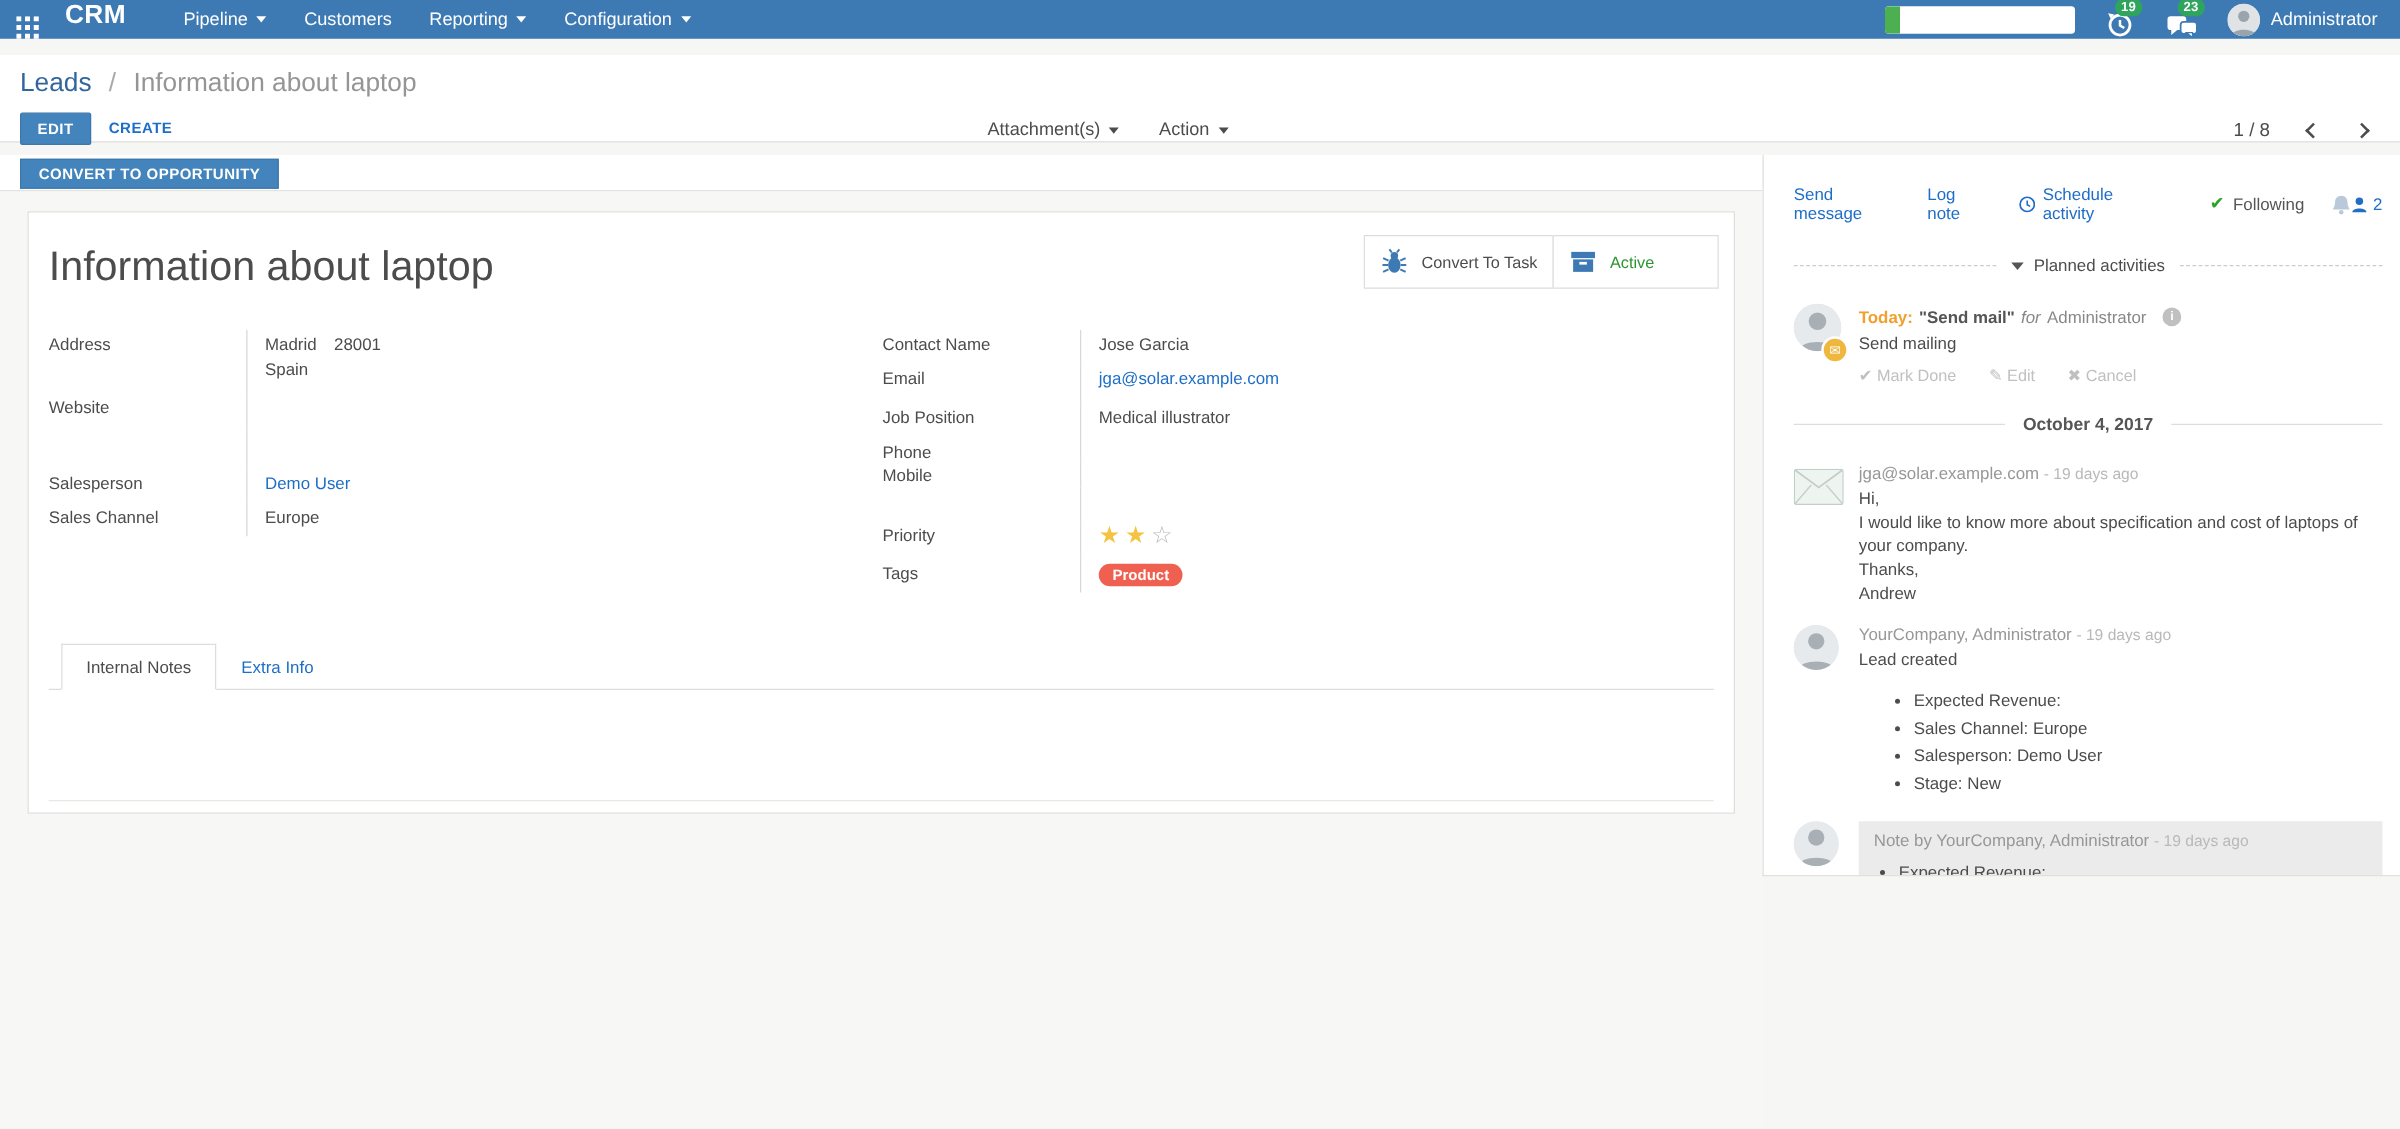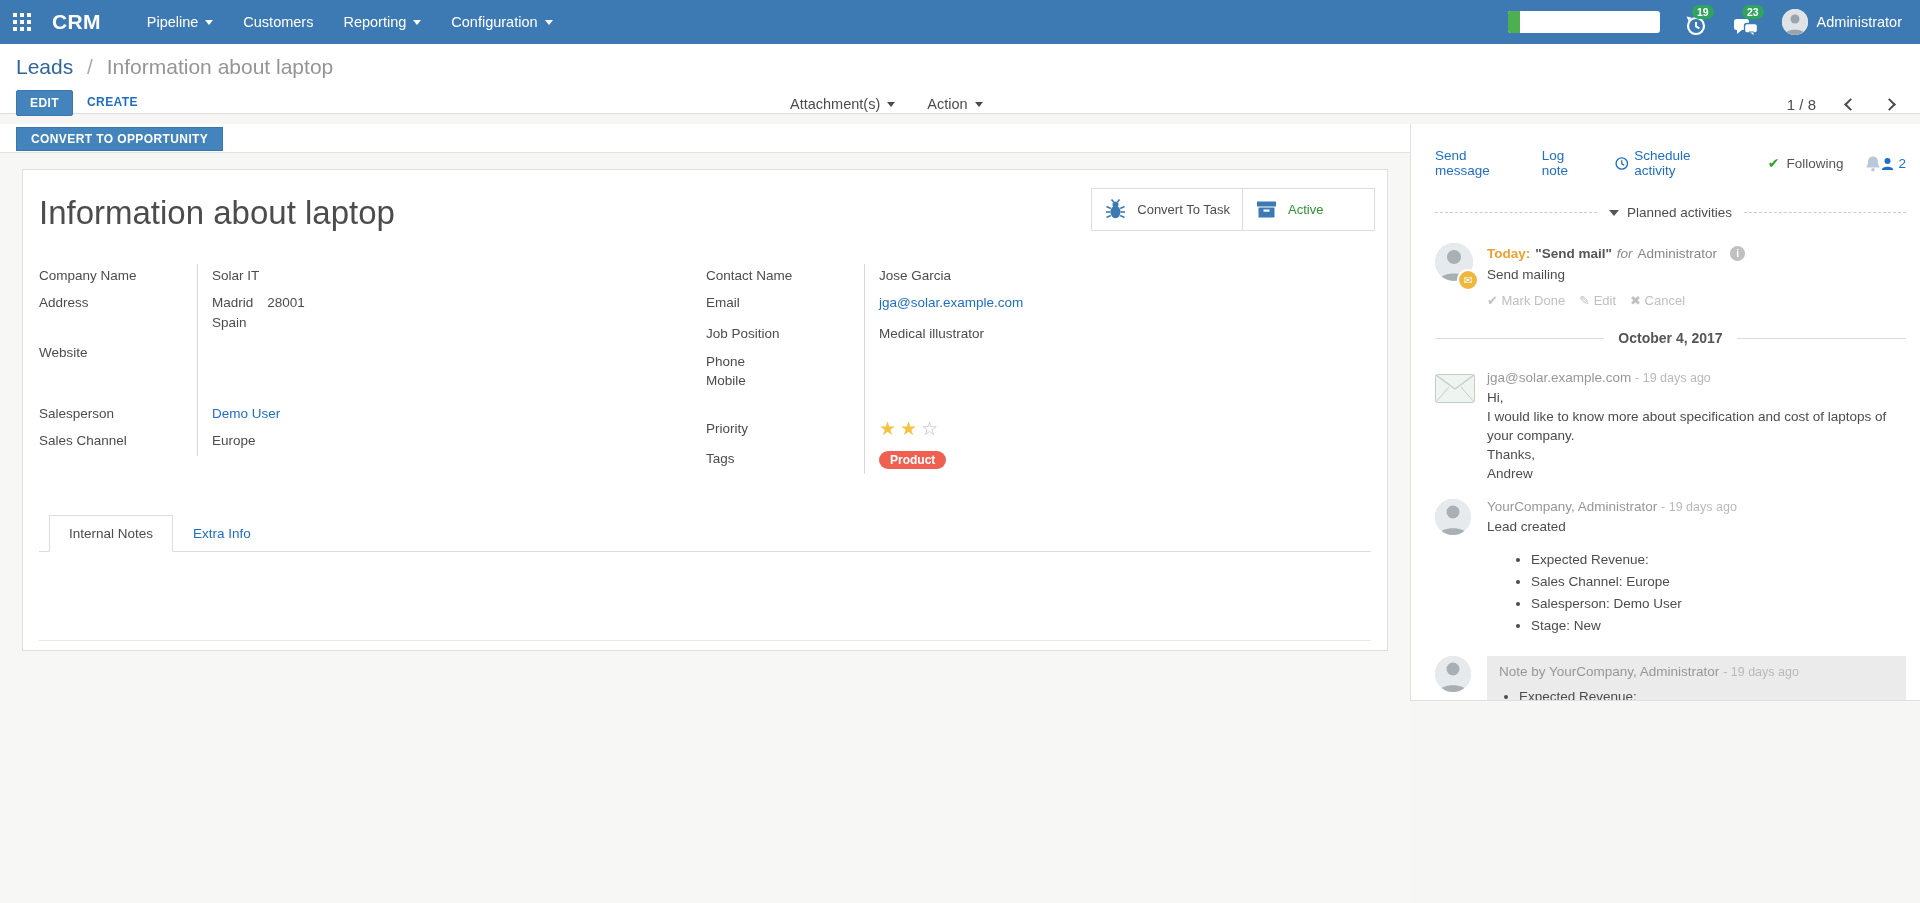--- a/index.html
+++ b/index.html
@@ -3,21 +3,21 @@
 <meta charset="utf-8">
 <style>
   * { margin:0; padding:0; box-sizing:border-box; }
   html,body { width:1920px; height:903px; }
   body { font-family:"Liberation Sans","DejaVu Sans",sans-serif; color:#4c4c4c; background:#f6f6f4; overflow:hidden; }
   .uni { font-family:"DejaVu Sans",sans-serif; }
 
   .page { position:relative; width:1920px; height:903px; background:#f6f6f4; }
 
   
-  .navbar { position:absolute; top:0; left:0; right:0; height:44px; background:#3d7ab4; display:flex; align-items:center; color:#fff; }
+  .navbar { position:absolute; top:0; left:0; right:0; height:31px; background:#3d7ab4; display:flex; color:#fff; }
   .apps-btn { width:44px; height:44px; display:flex; align-items:center; justify-content:center; cursor:pointer; }
   .brand { font-size:21px; font-weight:bold; letter-spacing:.3px; margin:0 46px 0 8px; }
   .nav-menu { display:flex; align-items:center; gap:30px; font-size:14.5px; }
   .nav-menu .menu-item { display:flex; align-items:center; cursor:pointer; }
   .caret { display:inline-block; width:0; height:0; border-left:4px solid transparent; border-right:4px solid transparent; border-top:5px solid currentColor; margin-left:7px; }
   .nav-right { margin-left:auto; display:flex; align-items:center; gap:22px; padding-right:18px; }
   .timer-box { width:152px; height:22px; background:#fff; border-radius:3px; overflow:hidden; display:flex; }
   .timer-progress { width:12px; height:22px; background:#4caf50; }
   .nav-icon { position:relative; width:28px; height:30px; display:flex; align-items:flex-end; justify-content:center; cursor:pointer; }
   .nav-badge { position:absolute; top:-2px; right:-4px; background:#2ea45d; color:#fff; font-size:10.5px; font-weight:bold; border-radius:8px; padding:1px 5px; line-height:12px; }
@@ -102,21 +102,21 @@
   .avatar { width:38px; height:38px; border-radius:50%; background:#e4e7ea; overflow:hidden; }
   .env-badge { position:absolute; left:22px; top:26px; width:22px; height:22px; border-radius:50%; background:#efb73e; border:2px solid #fff; color:#fff; font-size:11px; display:flex; align-items:center; justify-content:center; }
   .act-body { flex:1; }
   .act-line1 { font-size:13.5px; padding-top:3px; display:flex; align-items:center; gap:5px; }
   .today { color:#f0a030; font-weight:bold; }
   .act-summary { color:#555; font-weight:bold; }
   .act-for { color:#888; font-style:italic; }
   .act-assignee { color:#888; }
   .info-icon { width:15px; height:15px; border-radius:50%; background:#c0c0c0; color:#fff; font-size:10px; font-weight:bold; display:inline-flex; align-items:center; justify-content:center; margin-left:8px; cursor:pointer; }
   .act-note { font-size:13.5px; color:#4c4c4c; margin-top:6px; }
-  .act-actions { display:flex; gap:14px; margin-top:11px; font-size:13px; color:#c0c0c0; }
+  .act-actions { display:flex; gap:26px; margin-top:11px; font-size:13px; color:#c0c0c0; }
   .act-actions span { cursor:pointer; }
 
   .message { display:flex; gap:12px; margin-top:24px; }
   .msg-avatar { width:40px; flex:none; }
   .env-avatar { width:40px; height:29px; margin-top:4px; }
   .msg-body { flex:1; min-width:0; }
   .msg-header { font-size:13.5px; color:#979797; }
   .msg-time { font-size:12.5px; color:#b9b9b9; }
   .msg-text { font-size:13.5px; color:#4c4c4c; line-height:19px; margin-top:3px; }
   .msg-bullets { margin:14px 0 0 44px; font-size:13.5px; line-height:19px; }
@@ -260,24 +260,20 @@
             </svg>
             <span class="active-label">Active</span>
           </button>
         </div>
 
         <h1 class="sheet-title">Information about laptop</h1>
 
         <div class="groups">
 
           <div class="group left-group">
-            <div class="frow">
-              <div class="flabel">Company Name</div>
-              <div class="fvalue">Solar IT</div>
-            </div>
             <div class="frow" style="min-height:50px;">
               <div class="flabel">Address</div>
               <div class="fvalue">
                 <div><span>Madrid</span><span class="zip">28001</span></div>
                 <div style="margin-top:5px;">Spain</div>
               </div>
             </div>
             <div class="frow">
               <div class="flabel">Website</div>
               <div class="fvalue"></div>

